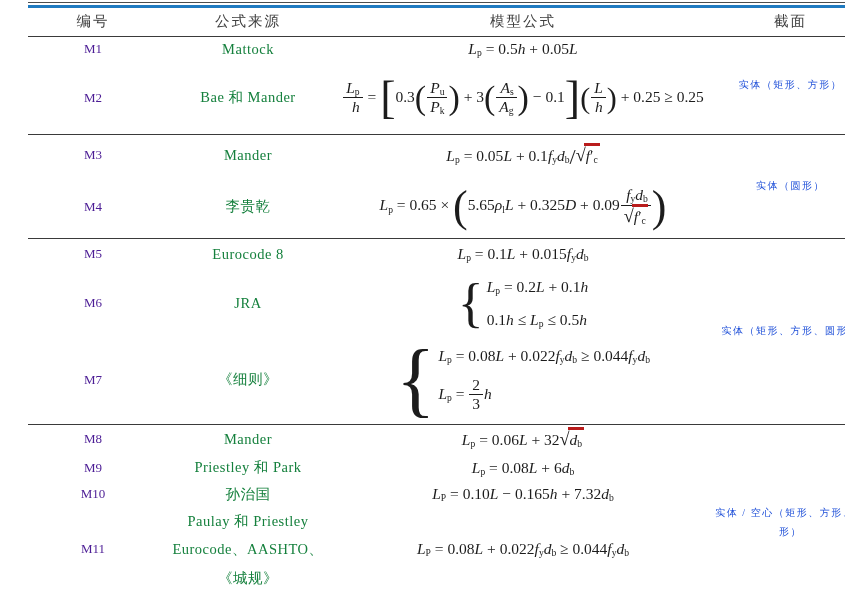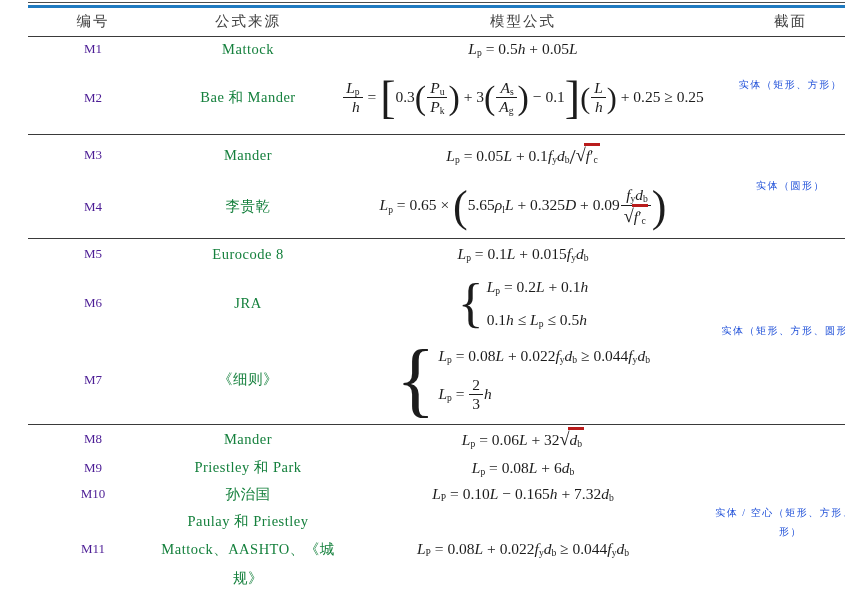--- a/index.html
+++ b/index.html
@@ -150,21 +150,21 @@
       </tr>
       <tr class="rh26b">
         <td class="idc">M10</td>
         <td class="srcc">孙治国</td>
         <td class="fmlc"><i>L</i><sub>P</sub> = 0.10<i>L</i> − 0.165<i>h</i> + 7.32<i>d</i><sub>b</sub></td>
       </tr>
       <tr class="rh58">
         <td class="idc">M11</td>
         <td class="srcc">
           <span class="src2">Paulay 和 Priestley</span>
-          <span class="src2">Mattock、AASHTO、《城规》</span>
+          <span class="src2">Eurocode、AASHTO、《城规》</span>
         </td>
         <td class="fmlc"><i>L</i><sub>P</sub> = 0.08<i>L</i> + 0.022<i>f</i><sub>y</sub><i>d</i><sub>b</sub> ≥ 0.044<i>f</i><sub>y</sub><i>d</i><sub>b</sub></td>
       </tr>
       <tr class="rh28">
         <td class="idc">M12/M13</td>
         <td class="srcc">Telemachos</td>
         <td class="fmlc"><i>L</i> = 0.12<i>L</i> + 0.014<i>α</i><i>f</i><i>d</i></td>
       </tr>
     </tbody>
   </table>

